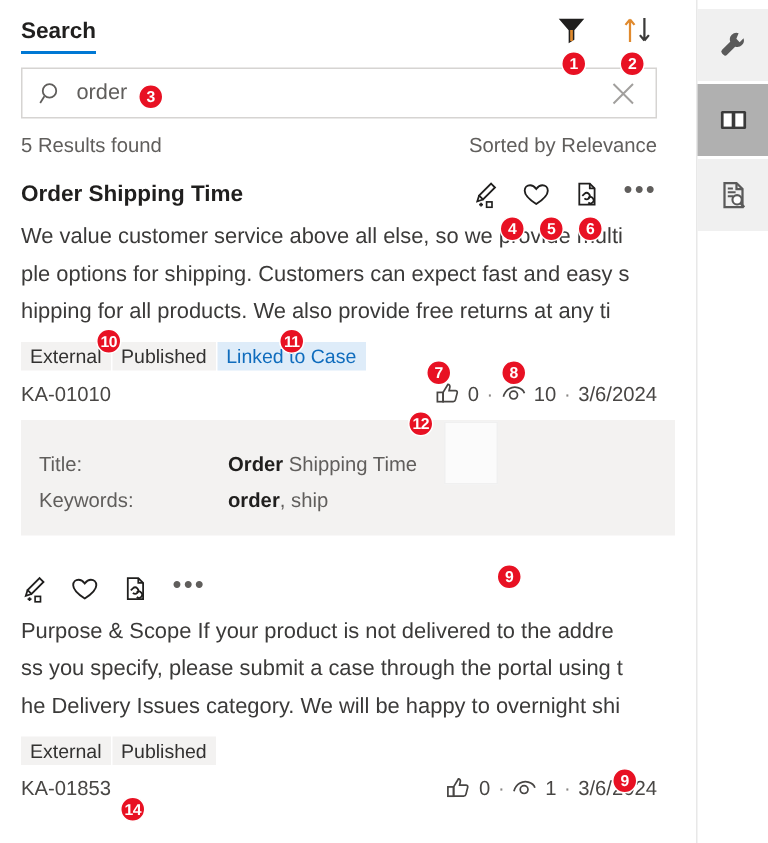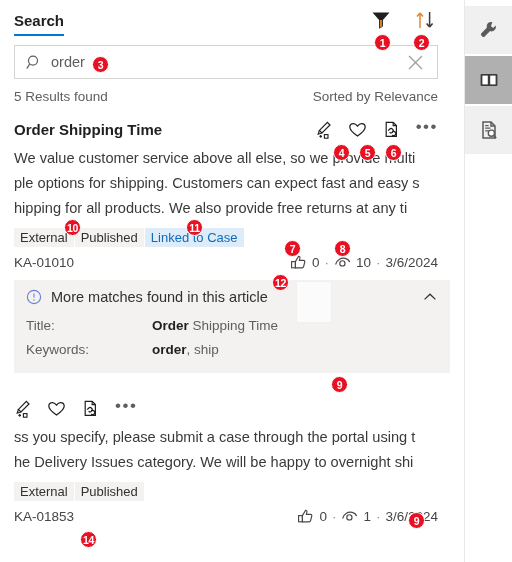--- a/index.html
+++ b/index.html
@@ -405,37 +405,20 @@
               </svg>
             </span>
             <span>10</span>
             <span class="sep">·</span>
             <span>3/6/2024</span>
           </span>
         </div>
       </div>
 
       <div class="morematches">
-        <div class="mm-head">
-          <span class="mm-left">
-            <span class="chev">
-              <svg viewBox="0 0 16 16" width="16" height="16">
-                <circle cx="8" cy="8" r="6.6" fill="none" stroke="#6b7fd7" stroke-width="1.1"></circle>
-                <path d="M8 4.5 V8.6" stroke="#6b7fd7" stroke-width="1.1"></path>
-                <circle cx="8" cy="10.9" r="0.75" fill="#6b7fd7"></circle>
-              </svg>
-            </span>
-            <span class="mm-title">More matches found in this article</span>
-          </span>
-          <span class="chev">
-            <svg viewBox="0 0 16 16" width="16" height="16">
-              <path d="M2.6 10.4 L8 5.2 L13.4 10.4" fill="none" stroke="#323130" stroke-width="1.25"></path>
-            </svg>
-          </span>
-        </div>
         <div class="mm-rows">
           <div class="mm-row">
             <span class="mm-key">Title:</span>
             <span class="mm-val"><b>Order</b><span> Shipping Time</span></span>
           </div>
           <div class="mm-row">
             <span class="mm-key">Keywords:</span>
             <span class="mm-val"><b>order</b><span>, ship</span></span>
           </div>
         </div>
@@ -462,20 +445,21 @@
                 <path d="M5.2 2.4 H12.2 L15.4 5.6 V16.4 H5.2 Z" fill="none" stroke="#201f1e" stroke-width="1.2"></path>
                 <path d="M12.2 2.4 V5.6 H15.4" fill="none" stroke="#201f1e" stroke-width="1.2"></path>
                 <path d="M8.6 12.2 a2.1 2.1 0 1 0 0 -3.0 l-1.4 1.4" fill="none" stroke="#201f1e" stroke-width="1.2"></path>
                 <path d="M11.2 12.0 a2.1 2.1 0 1 1 0 3.0" fill="none" stroke="#201f1e" stroke-width="1.2"></path>
               </svg>
             </span>
             <span class="ellipsis">•••</span>
           </div>
         </div>
         <div class="card-snippet">
+          <span>Purpose &amp; Scope If your product is not delivered to the addre</span>
           <span>ss you specify, please submit a case through the portal using t</span>
           <span>he Delivery Issues category. We will be happy to overnight shi</span>
         </div>
         <div class="tagrow">
           <span class="tag">External</span>
           <span class="tag">Published</span>
         </div>
         <div class="metarow">
           <span class="kaid">KA-01853</span>
           <span class="statgroup">

